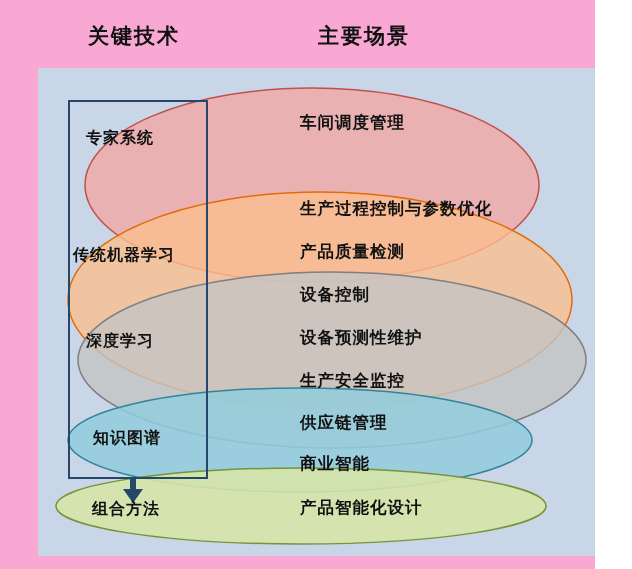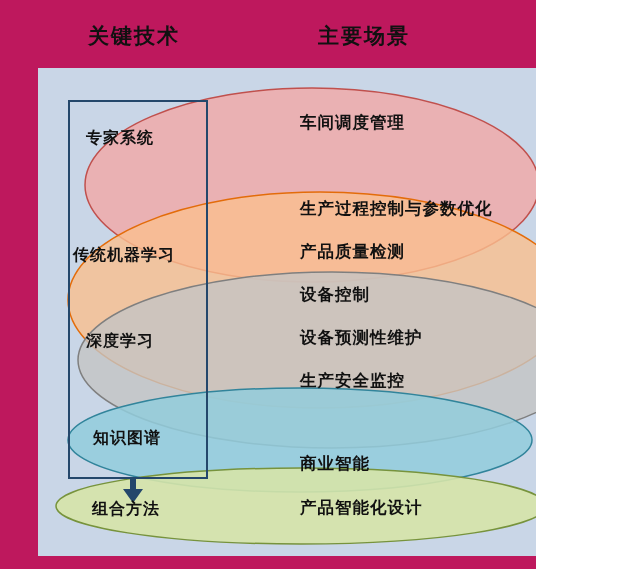--- a/index.html
+++ b/index.html
@@ -3,23 +3,23 @@
 <meta charset="utf-8">
 <style>
   * { margin: 0; padding: 0; box-sizing: border-box; }
   html, body { background: #ffffff; }
   body {
     font-family: "DejaVu Sans", "Liberation Sans", sans-serif;
     color: #111111;
   }
   .stage {
     position: relative;
-    width: 536px;
+    width: 595px;
     height: 569px;
-    background: #be185d;
+    background: #f9a8d4;
     overflow: hidden;
   }
   .canvas {
     position: absolute;
     left: 0;
     top: 0;
     z-index: 0;
   }
   .hdr {
     position: absolute;
@@ -81,16 +81,17 @@
   <span class="tech" style="left:86px; top:331px;">深度学习</span>
   <span class="tech" style="left:93px; top:428px;">知识图谱</span>
   <span class="tech" style="left:92px; top:499px;">组合方法</span>
 
   <span class="scen" style="left:300px; top:112px;text-align:center;">车间调度管理</span>
   <span class="scen" style="left:300px; top:198px;">生产过程控制与参数优化</span>
   <span class="scen" style="left:300px; top:241px;">产品质量检测</span>
   <span class="scen" style="left:300px; top:284px;">设备控制</span>
   <span class="scen" style="left:300px; top:327px;">设备预测性维护</span>
   <span class="scen" style="left:300px; top:370px;">生产安全监控</span>
+  <span class="scen" style="left:300px; top:412px;">供应链管理</span>
   <span class="scen" style="left:300px; top:497px;">产品智能化设计</span>
   <span class="scen" style="left:300px; top:453px;">商业智能</span>
 
 </div>
 
 </body></html>

